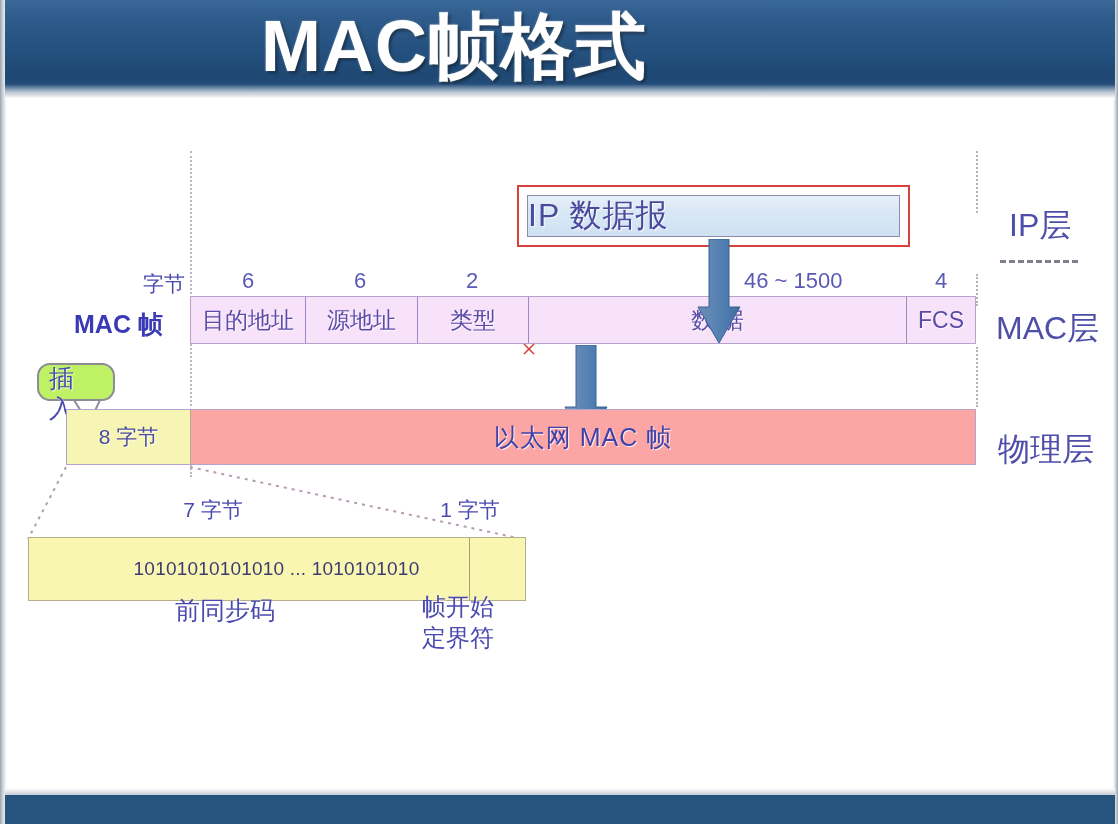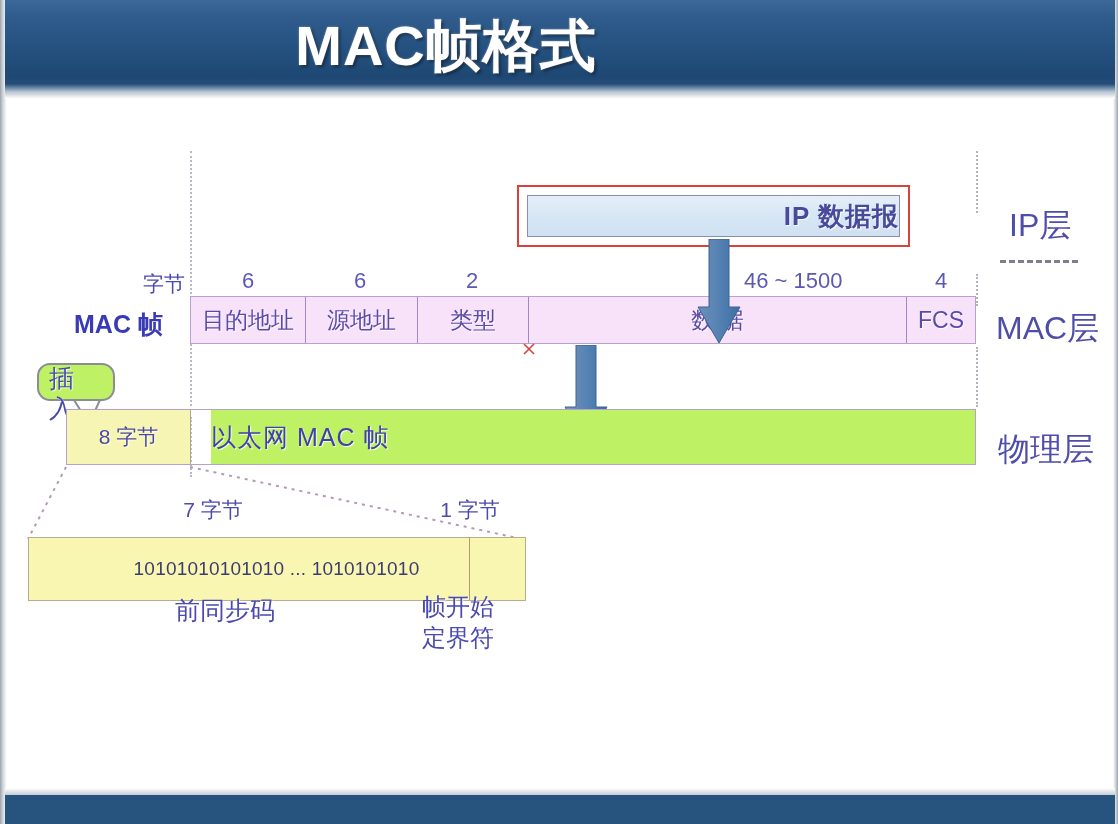--- a/index.html
+++ b/index.html
@@ -27,24 +27,24 @@
     background:linear-gradient(to left,#9aa3ac 0%,#cdd2d8 45%,#ffffff 100%);
   }
 
   
   .titlebar{
     position:absolute;left:5px;top:0;width:1110px;height:93px;
     background:linear-gradient(to bottom,#3a6898 0%,#2f5c8c 18%,#255180 52%,#1e4873 82%,#2a5480 100%);
     overflow:hidden;
   }
   .titlebar .title{
-    position:absolute;left:0;top:0;width:882px;height:93px;
+    position:absolute;left:8px;top:0;width:882px;height:93px;
     display:flex;align-items:center;justify-content:center;
     color:#ffffff;
-    font-size:56px;font-weight:bold;
+    font-size:72px;font-weight:bold;
     letter-spacing:1px;
     text-shadow:2px 2px 3px rgba(0,0,0,.45), 0 0 2px rgba(255,255,255,.5);
     font-family:"Liberation Sans","DejaVu Sans",sans-serif;
   }
   .titlebar-gloss{
     position:absolute;left:0;bottom:0;width:1110px;height:9px;
     background:linear-gradient(to bottom,rgba(255,255,255,.0),rgba(255,255,255,.75));
   }
   .titlebar-shadow{
     position:absolute;left:5px;top:93px;width:1110px;height:6px;
@@ -82,26 +82,25 @@
     position:absolute;
     border:2px solid #d9413b;
     background:transparent;
     box-sizing:border-box;
   }
   .ip-box{
     position:absolute;
     background:linear-gradient(to bottom,#e5eff8 0%,#d7e7f5 45%,#cfe1f2 100%);
     border:1px solid #8c8cab;
     box-sizing:border-box;
-    display:flex;align-items:center;justify-content:flex-end;
+    display:flex;align-items:center;justify-content:flex-start;
     color:#4a4a9c;
-    font-size:26px;
+    font-size:32px;
     letter-spacing:1px;
     text-shadow:1px 1px 1px rgba(255,255,255,.9);
-    font-weight:bold;
   }
   .sel-handle{
     position:absolute;width:9px;height:8px;background:#8a6fa8;
     border:1px solid #6d567f;box-sizing:border-box;
   }
 
   
   .macrow{
     position:absolute;
     background:#f7e2f9;
@@ -122,34 +121,33 @@
     text-align:right;
   }
   .cell:last-child{border-right:none;}
 
   
   .phyrow{
     position:absolute;
     border:1px solid #b6a3cd;
     box-sizing:border-box;
     display:flex;
-    gap:20px;
   }
   .phy-pre{
     background:#f7f5b4;
     border-right:1px solid #b1a98a;
     box-sizing:border-box;
     display:flex;align-items:center;justify-content:center;
     color:#4a4a9c;font-size:21px;
     text-shadow:1px 1px 1px rgba(255,255,255,.85);
   }
   .phy-frame{
-    background:#bef264;
+    background:#fca5a5;
     flex:1;
-    display:flex;align-items:center;justify-content:flex-start;
+    display:flex;align-items:center;justify-content:center;
     color:#4040a8;font-size:25px;letter-spacing:1px;
     text-shadow:1px 1px 1px rgba(255,255,255,.85);
   }
 
   
   .preamble{
     position:absolute;
     background:#f9f6b2;
     border:1px solid #b6ad8b;
     box-sizing:border-box;

